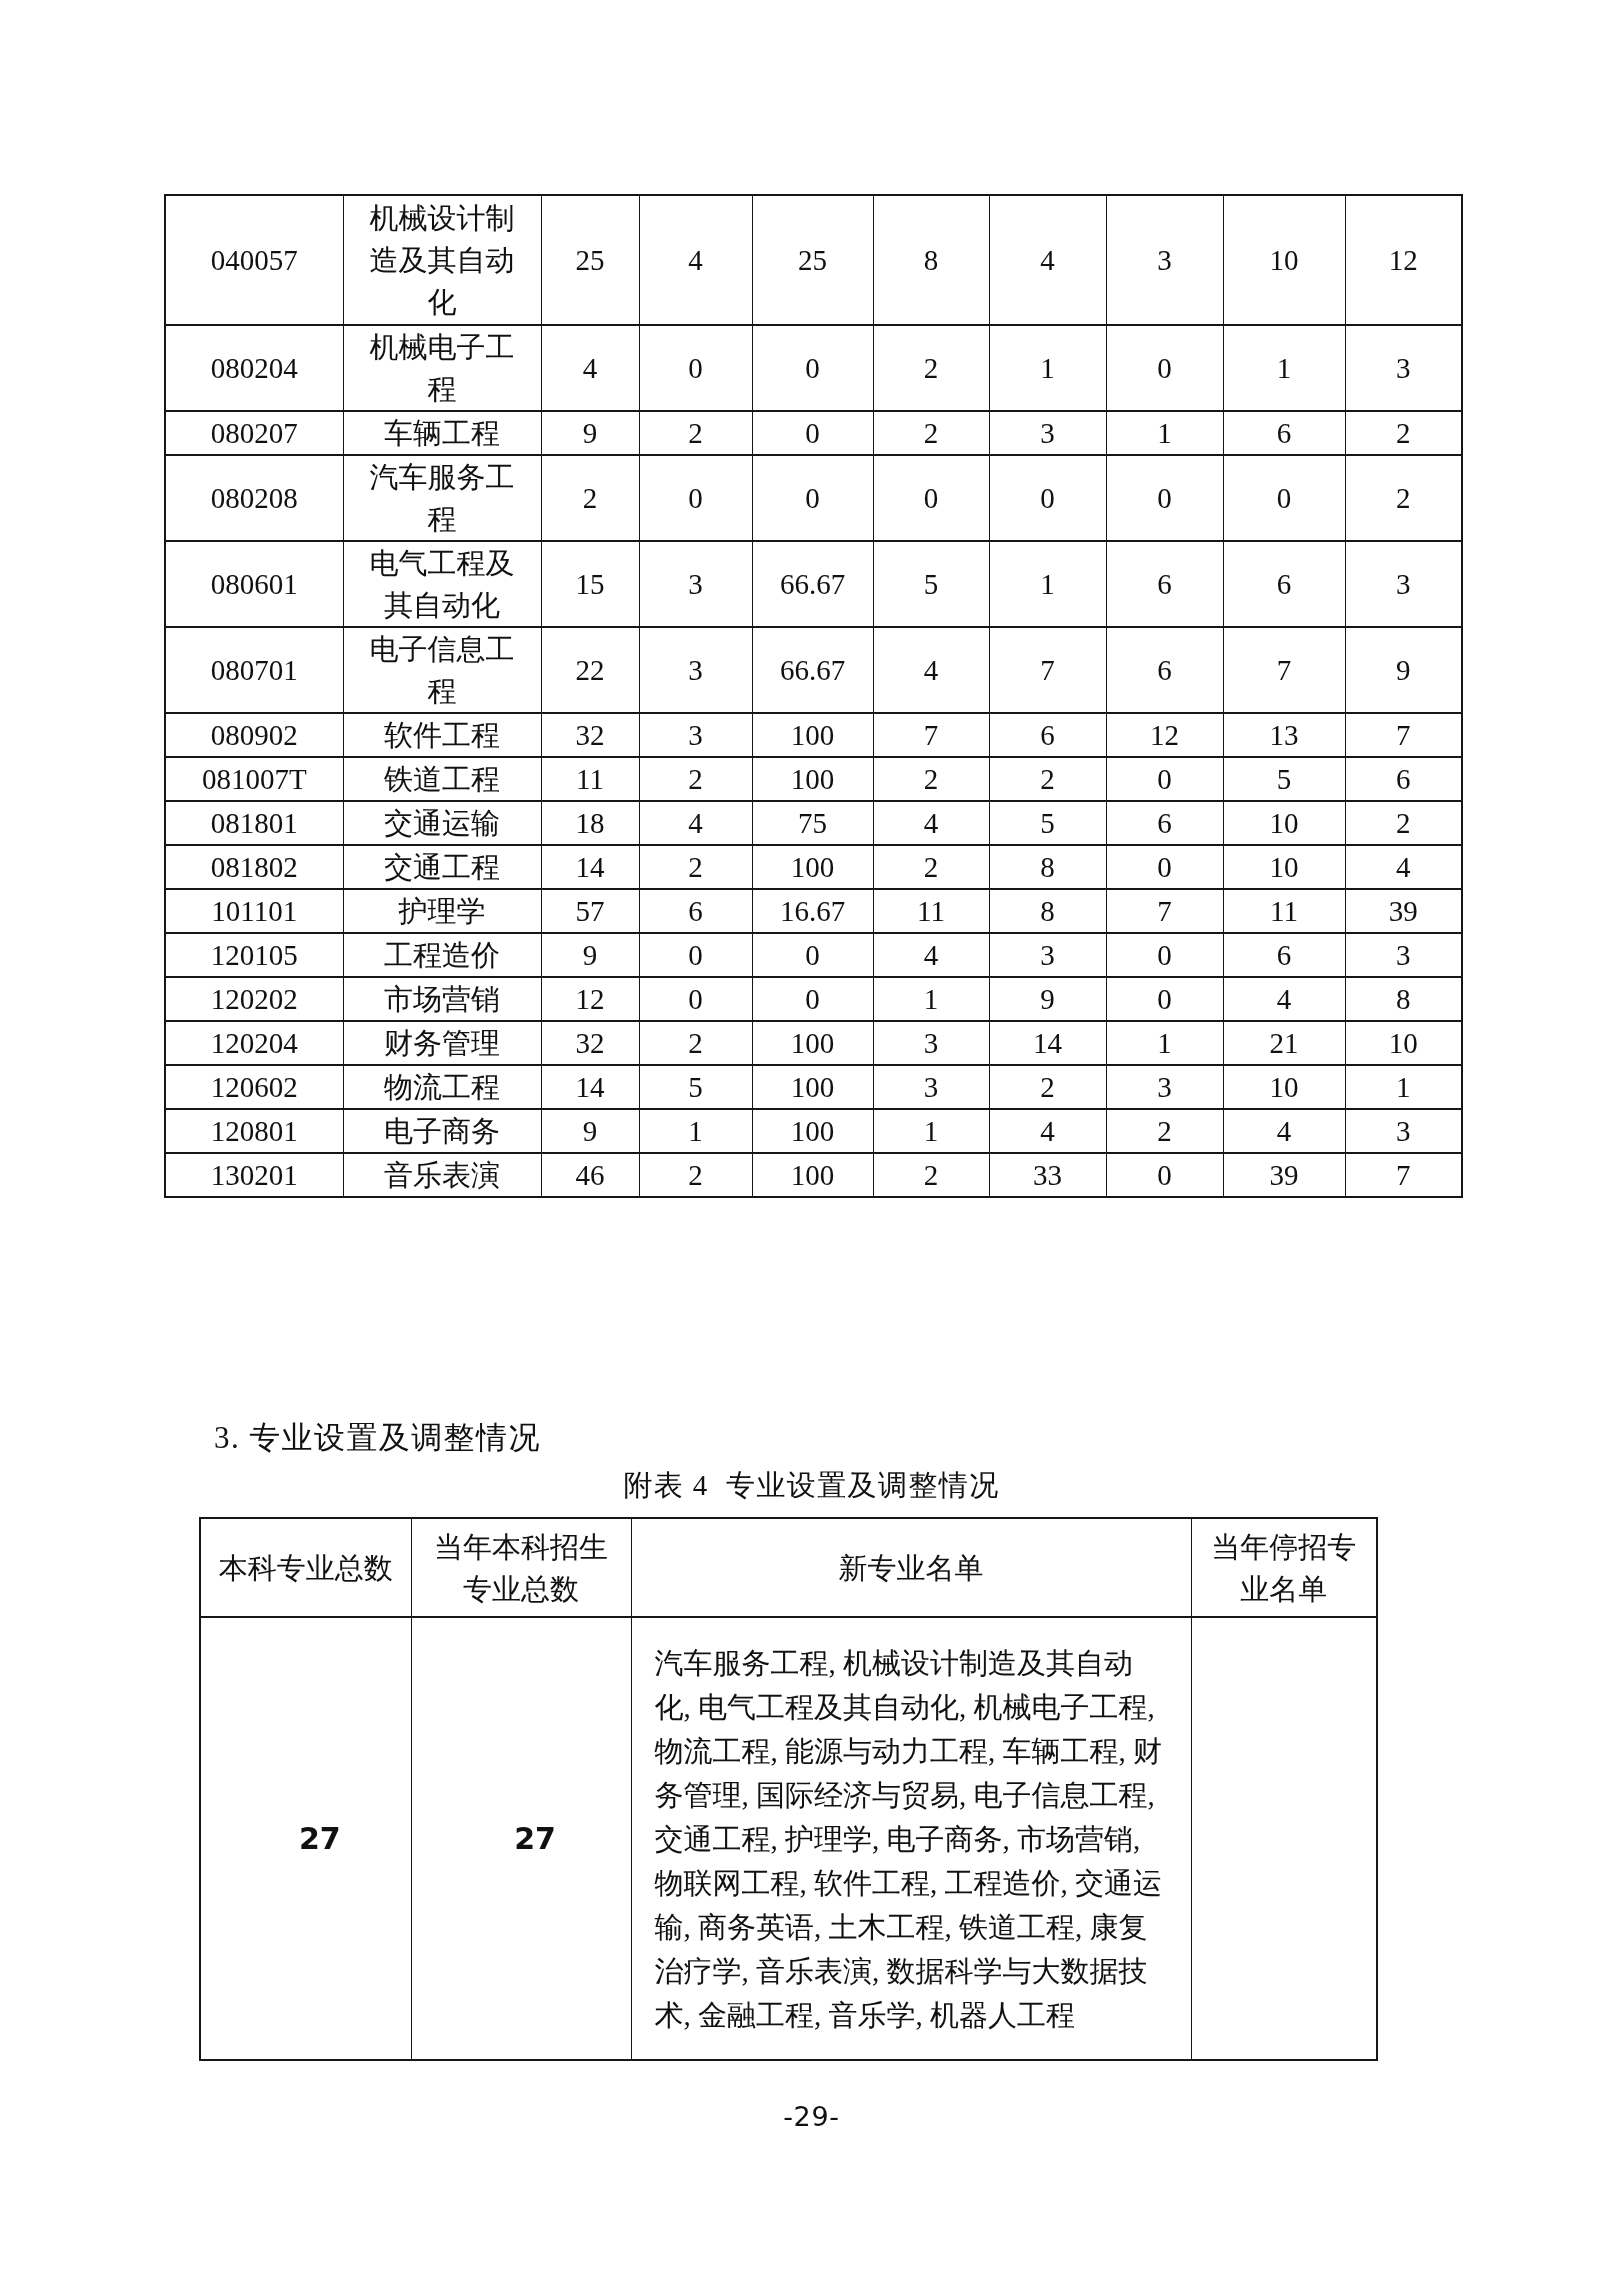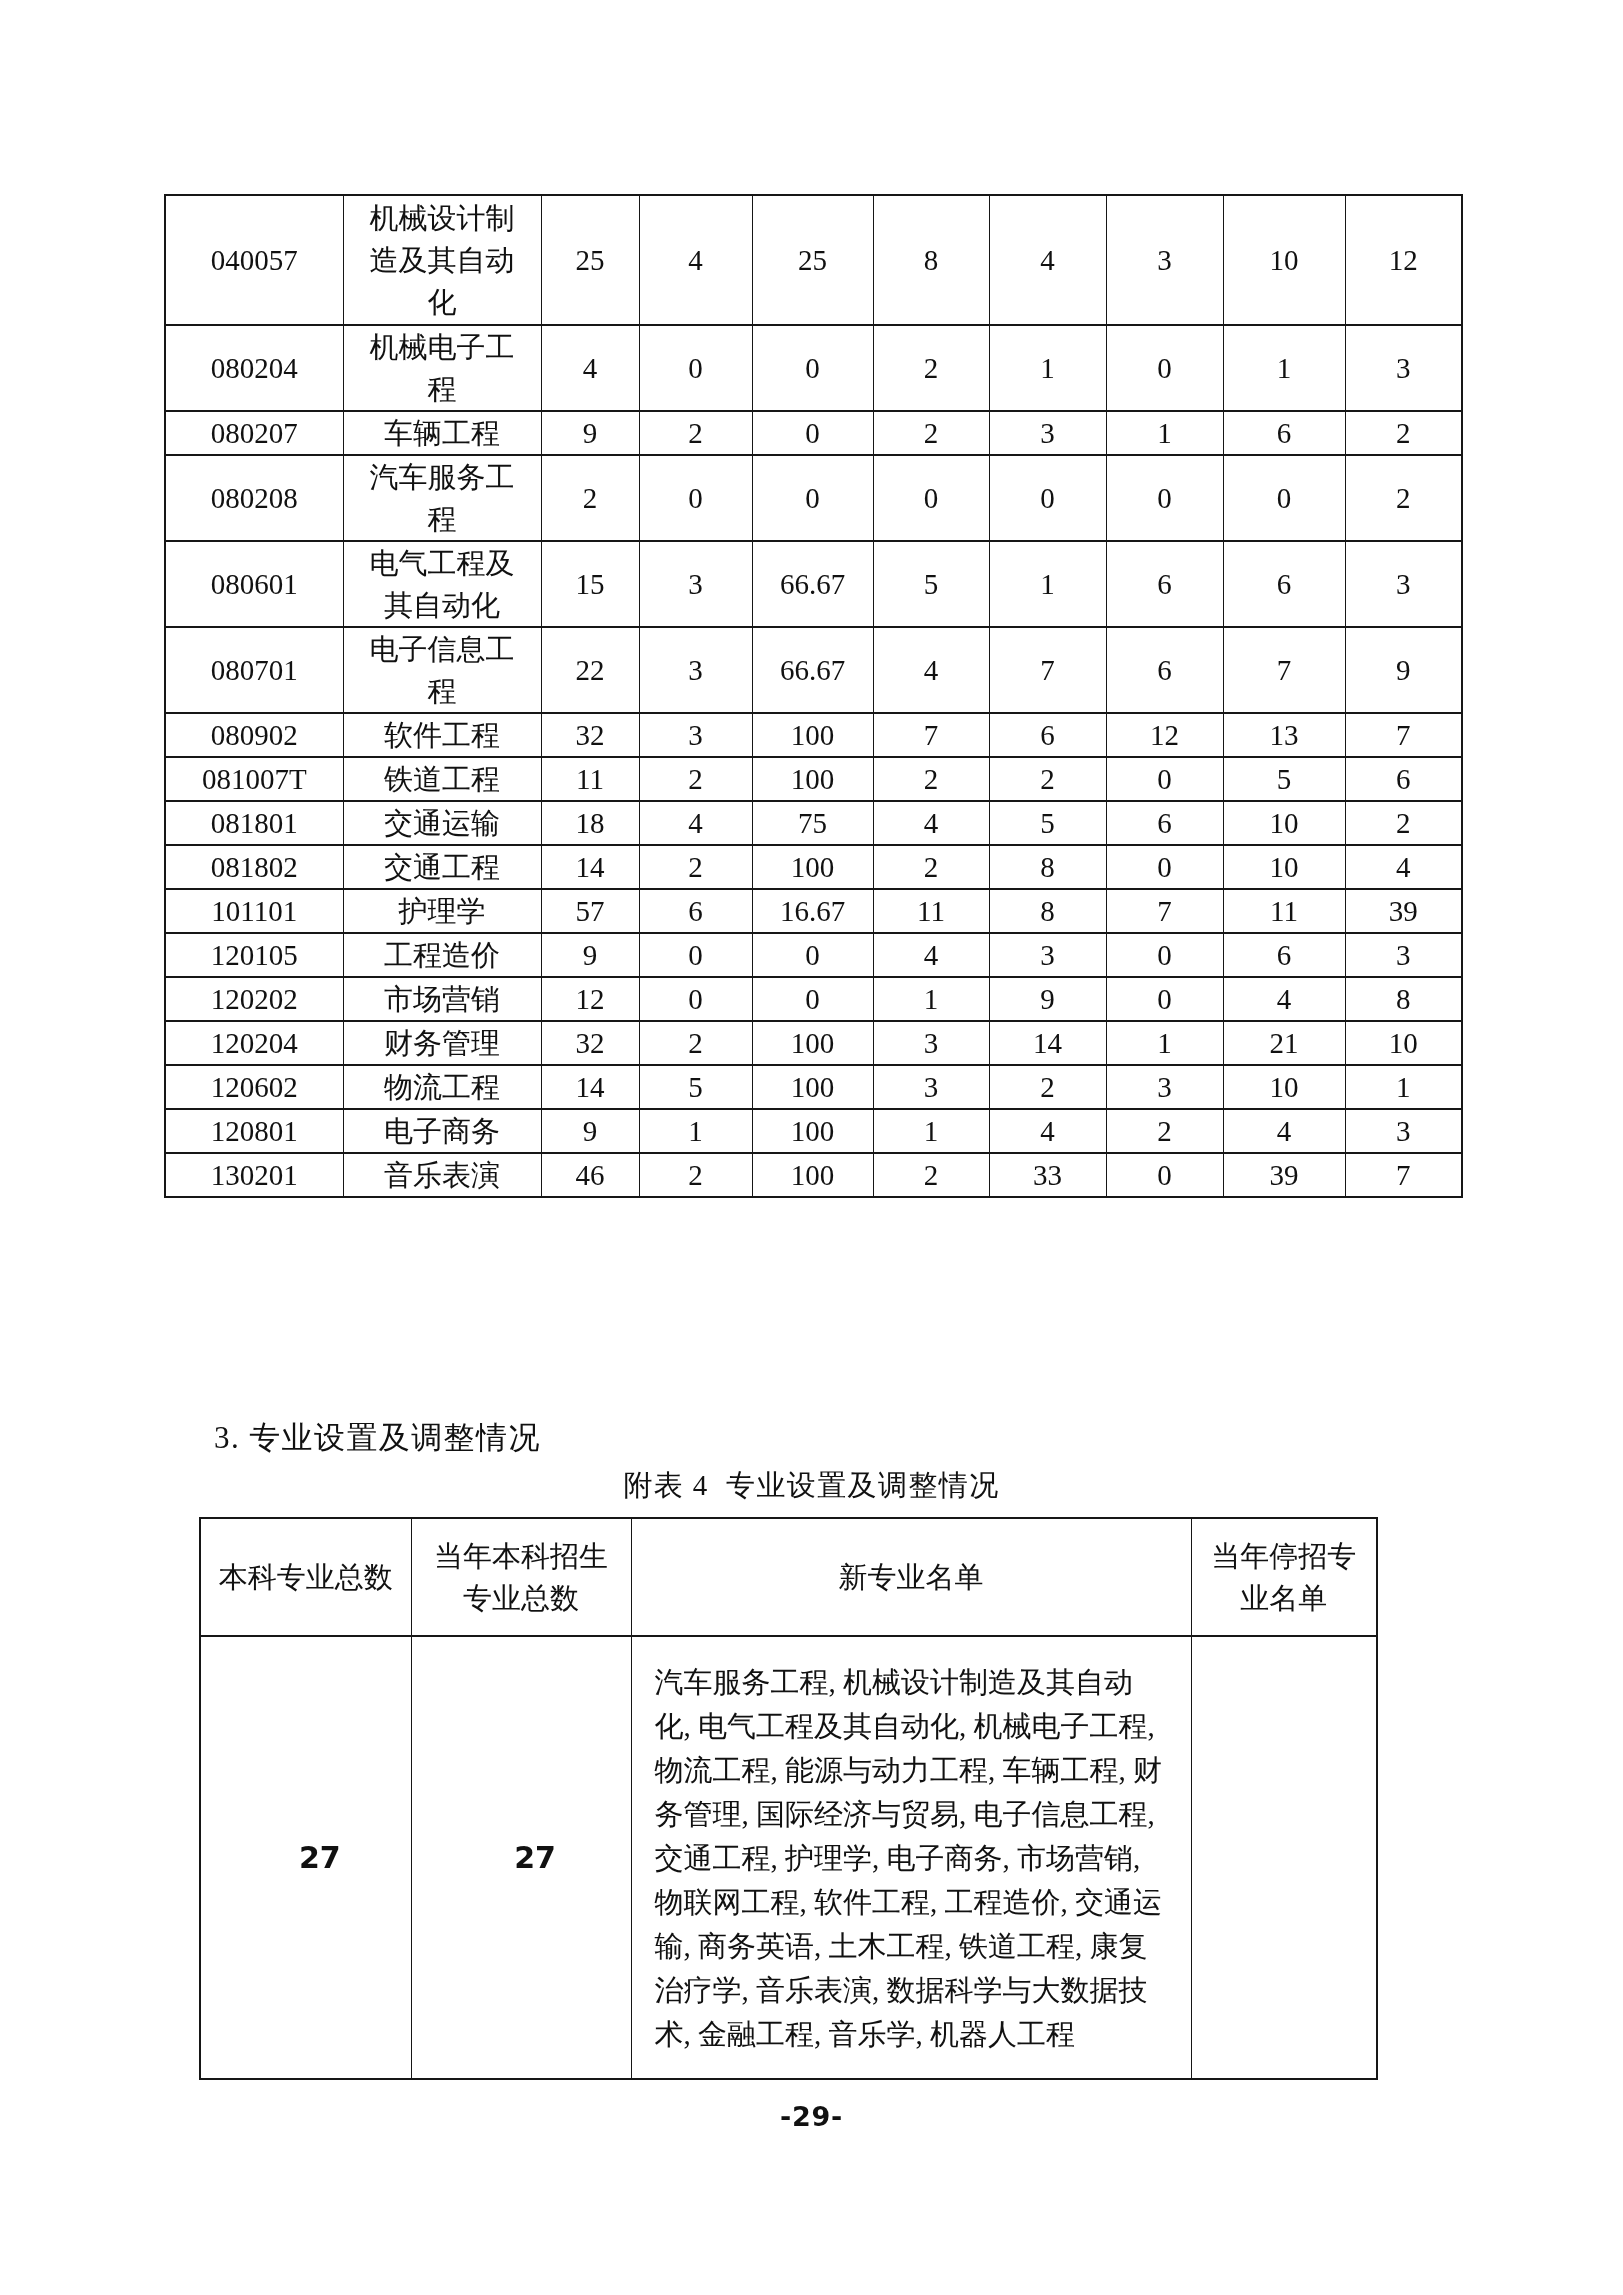--- a/index.html
+++ b/index.html
@@ -34,21 +34,21 @@
   
   .rl1{height:44px;margin-top:43px;}
   .rl2{height:83px;}
   .rl3{height:130px;}
   .name-cell{
     line-height:42px;
     padding:0 17px;
     word-break:break-all;
   }
   
-  .adj-head-row{height:118px;}
+  .adj-head-row{height:99px;}
   .adj-head-row th{
     line-height:42px;
     padding:0 13.6px;
     word-break:break-all;
   }
   .adj-body-row{height:443px;}
   .new-majors{
     text-align:left;
     padding:13.6px 23px;
     line-height:44px;
@@ -79,21 +79,21 @@
     white-space:pre;
   }
   .page-number{
     position:absolute;
     left:0;
     top:2101px;
     width:100%;
     text-align:center;
     font-family:"DejaVu Sans","Liberation Sans",sans-serif;
     font-size:27px;
-    font-weight:700;
+    font-weight:400;
     letter-spacing:0.7px;
   }
 </style>
 </head>
 <body>
 
 <div class="page">
 
   <table id="majors-table">
     <colgroup>

